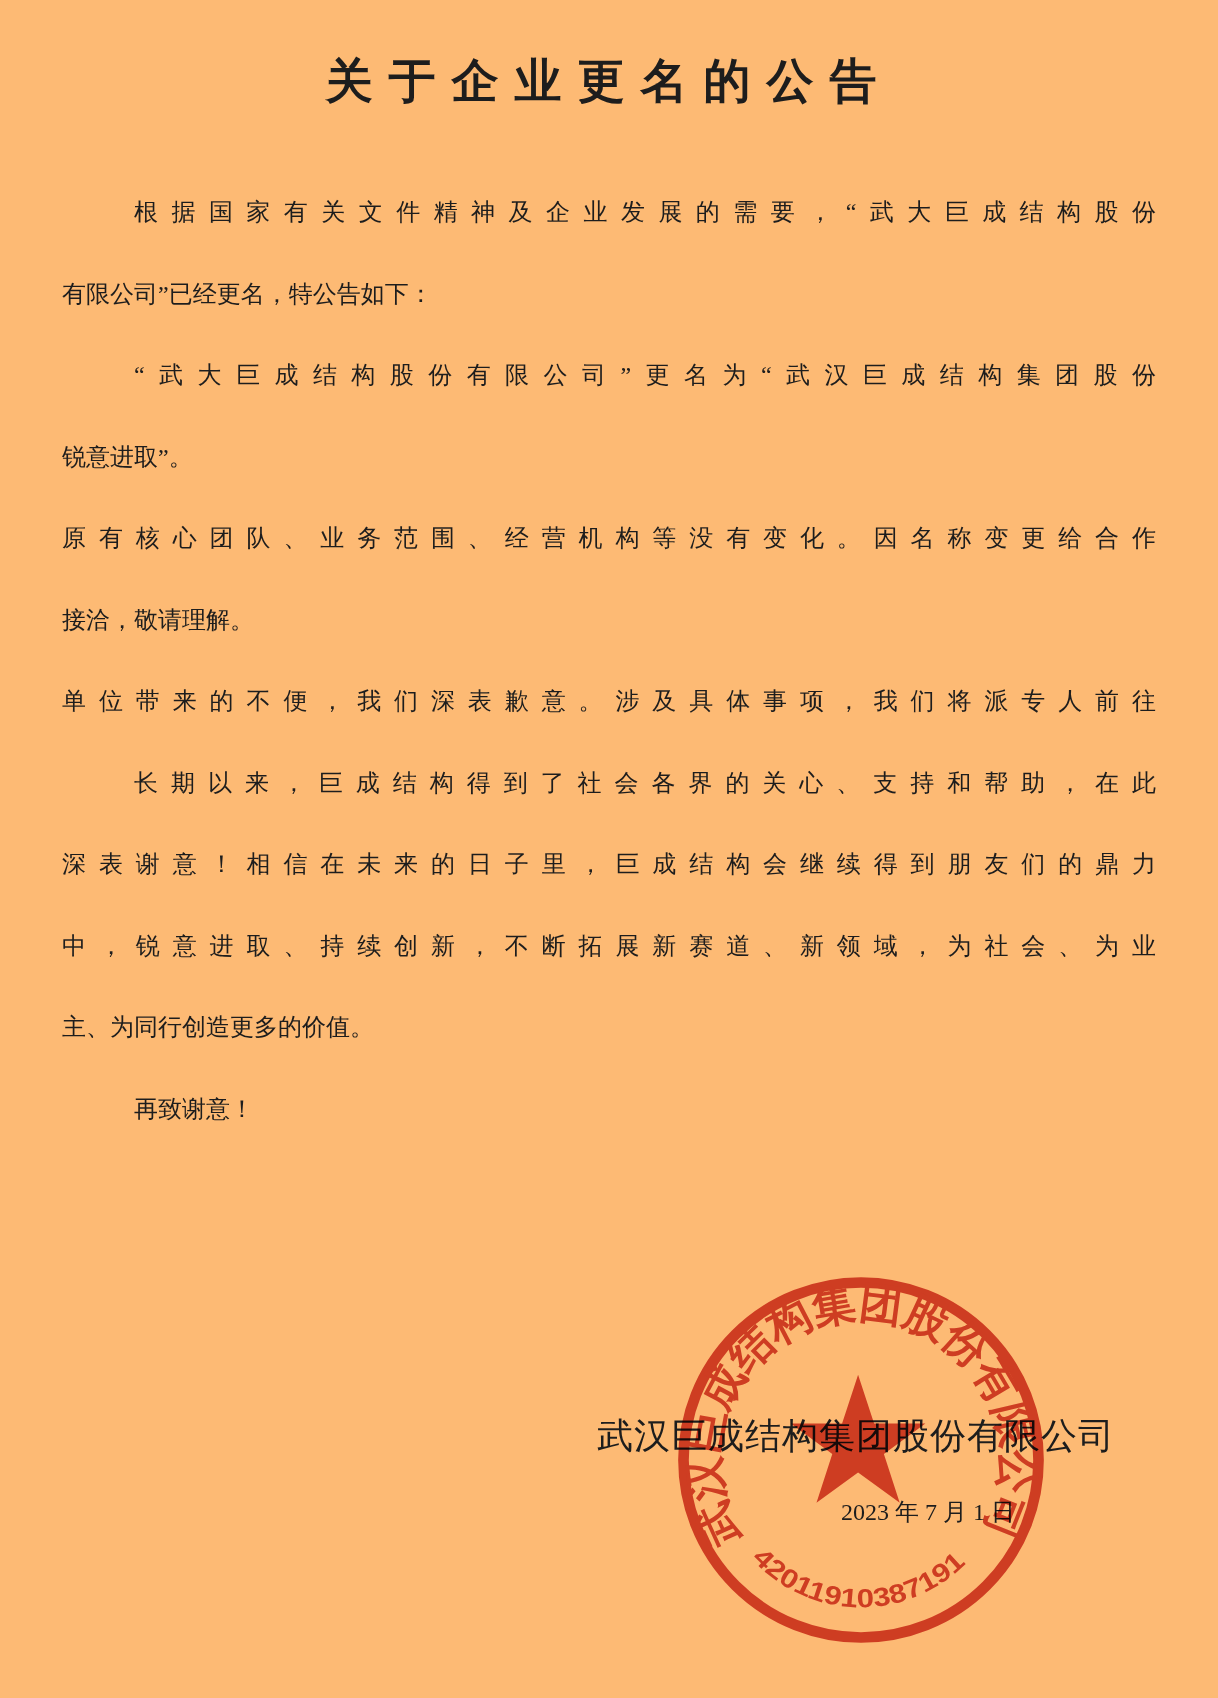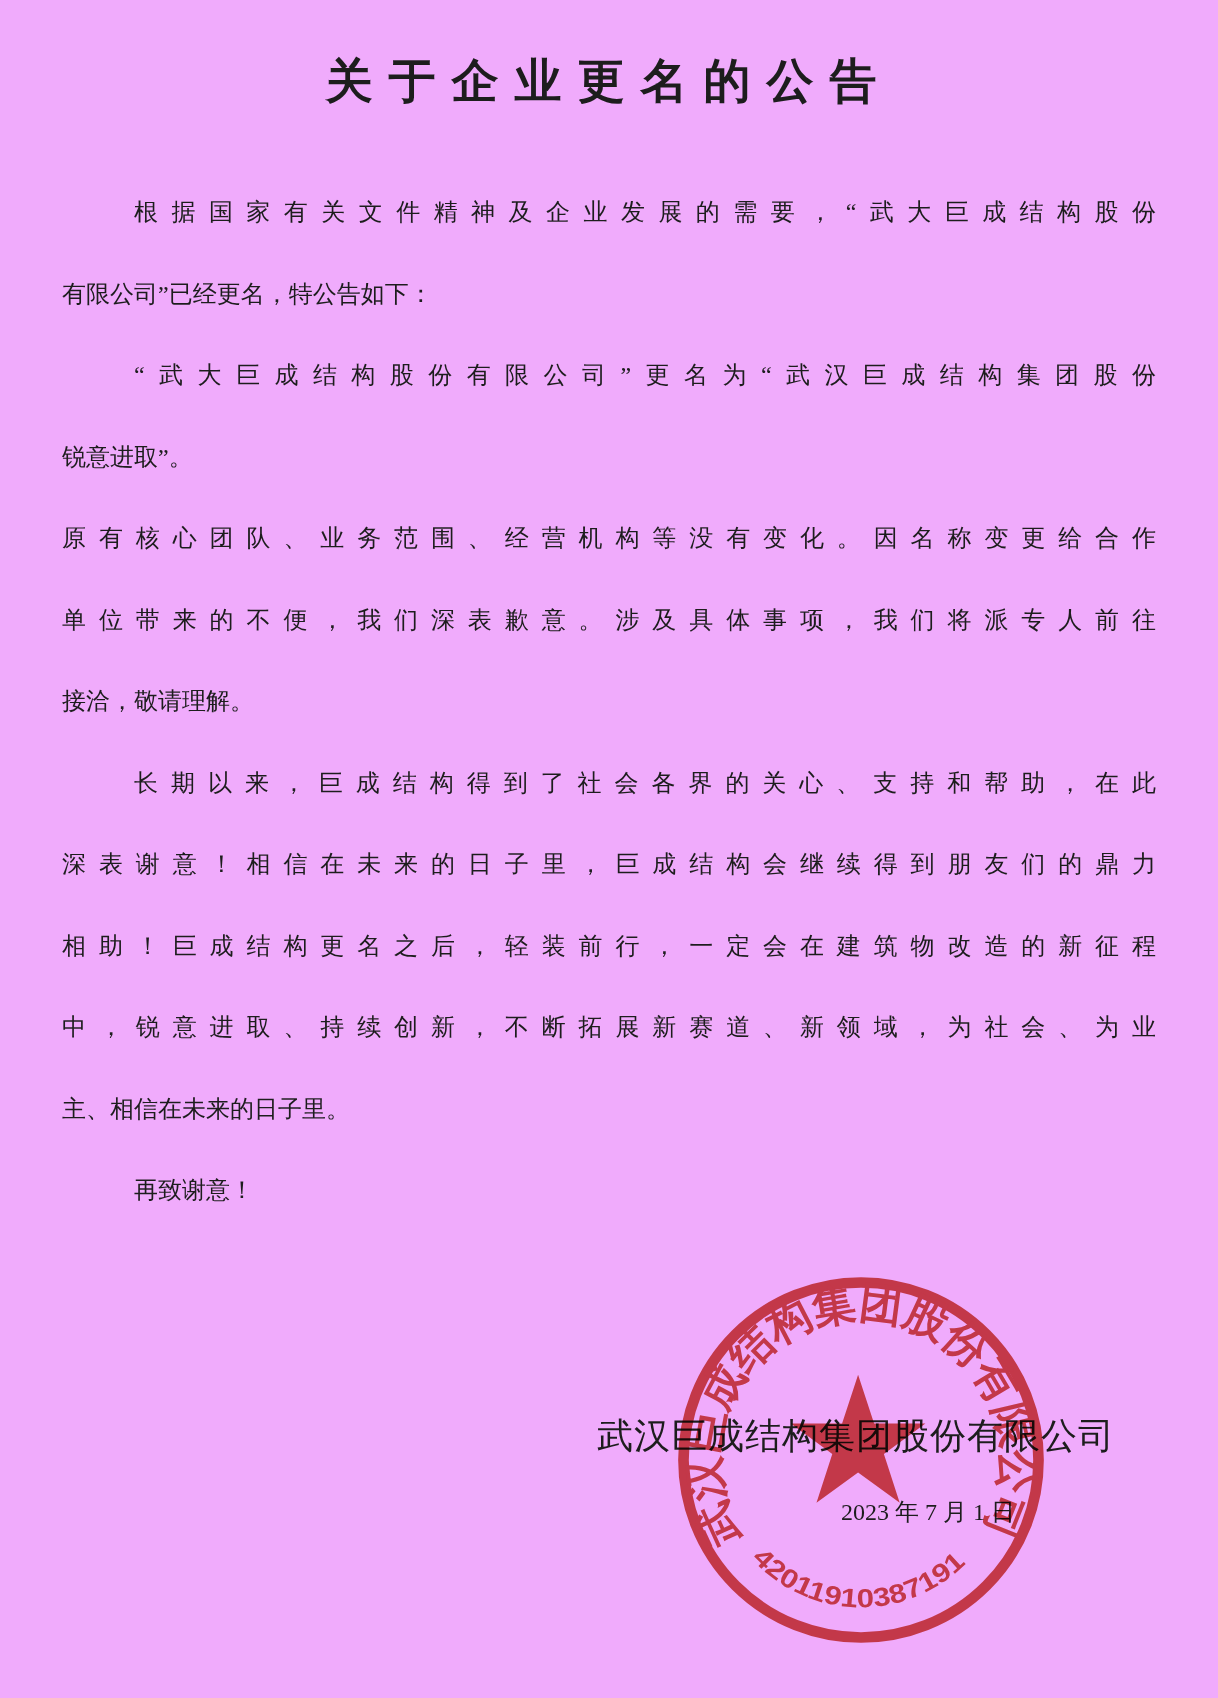--- a/index.html
+++ b/index.html
@@ -1,20 +1,20 @@
 <!DOCTYPE html>
 <html><head>
 <meta charset="utf-8">
 <style>
   html, body { margin: 0; padding: 0; background: #ffffff; }
   .page {
     position: relative;
     width: 1218px;
     height: 1698px;
-    background: #f0abfc;
+    background: #fdba74;
     font-family: "Liberation Serif", "DejaVu Serif", serif;
     color: #1d1d1d;
     overflow: hidden;
   }
   .title {
     position: absolute;
     top: 50px;
     left: 0;
     width: 100%;
     text-align: center;
@@ -72,27 +72,26 @@
 <div class="page">
 
   <div class="title">关于企业更名的公告</div>
 
   <div class="body-text">
       <div class="line indent justify">根据国家有关文件精神及企业发展的需要，“武大巨成结构股份</div>
       <div class="line">有限公司”已经更名，特公告如下：</div>
       <div class="line indent justify">“武大巨成结构股份有限公司”更名为“武汉巨成结构集团股份</div>
       <div class="line">锐意进取”。</div>
       <div class="line justify">原有核心团队、业务范围、经营机构等没有变化。因名称变更给合作</div>
+      <div class="line">接洽，敬请理解。</div>
       <div class="line justify">单位带来的不便，我们深表歉意。涉及具体事项，我们将派专人前往</div>
-      <div class="line">接洽，敬请理解。</div>
       <div class="line indent justify">长期以来，巨成结构得到了社会各界的关心、支持和帮助，在此</div>
       <div class="line justify">深表谢意！相信在未来的日子里，巨成结构会继续得到朋友们的鼎力</div>
-      <div class="line justify">相助！巨成结构更名之后，轻装前行，一定会在建筑物改造的新征程</div>
       <div class="line justify">中，锐意进取、持续创新，不断拓展新赛道、新领域，为社会、为业</div>
-      <div class="line">主、相信在未来的日子里。</div>
+      <div class="line">主、为同行创造更多的价值。</div>
       <div class="line indent">再致谢意！</div>
     </div>
 
   <div class="signature">武汉巨成结构集团股份有限公司</div>
 
   <div class="date">2023 年 7 月 1 日</div>
 
   <div class="seal">
     <svg viewBox="-200 -200 400 400" xmlns="http://www.w3.org/2000/svg">
       <defs>

